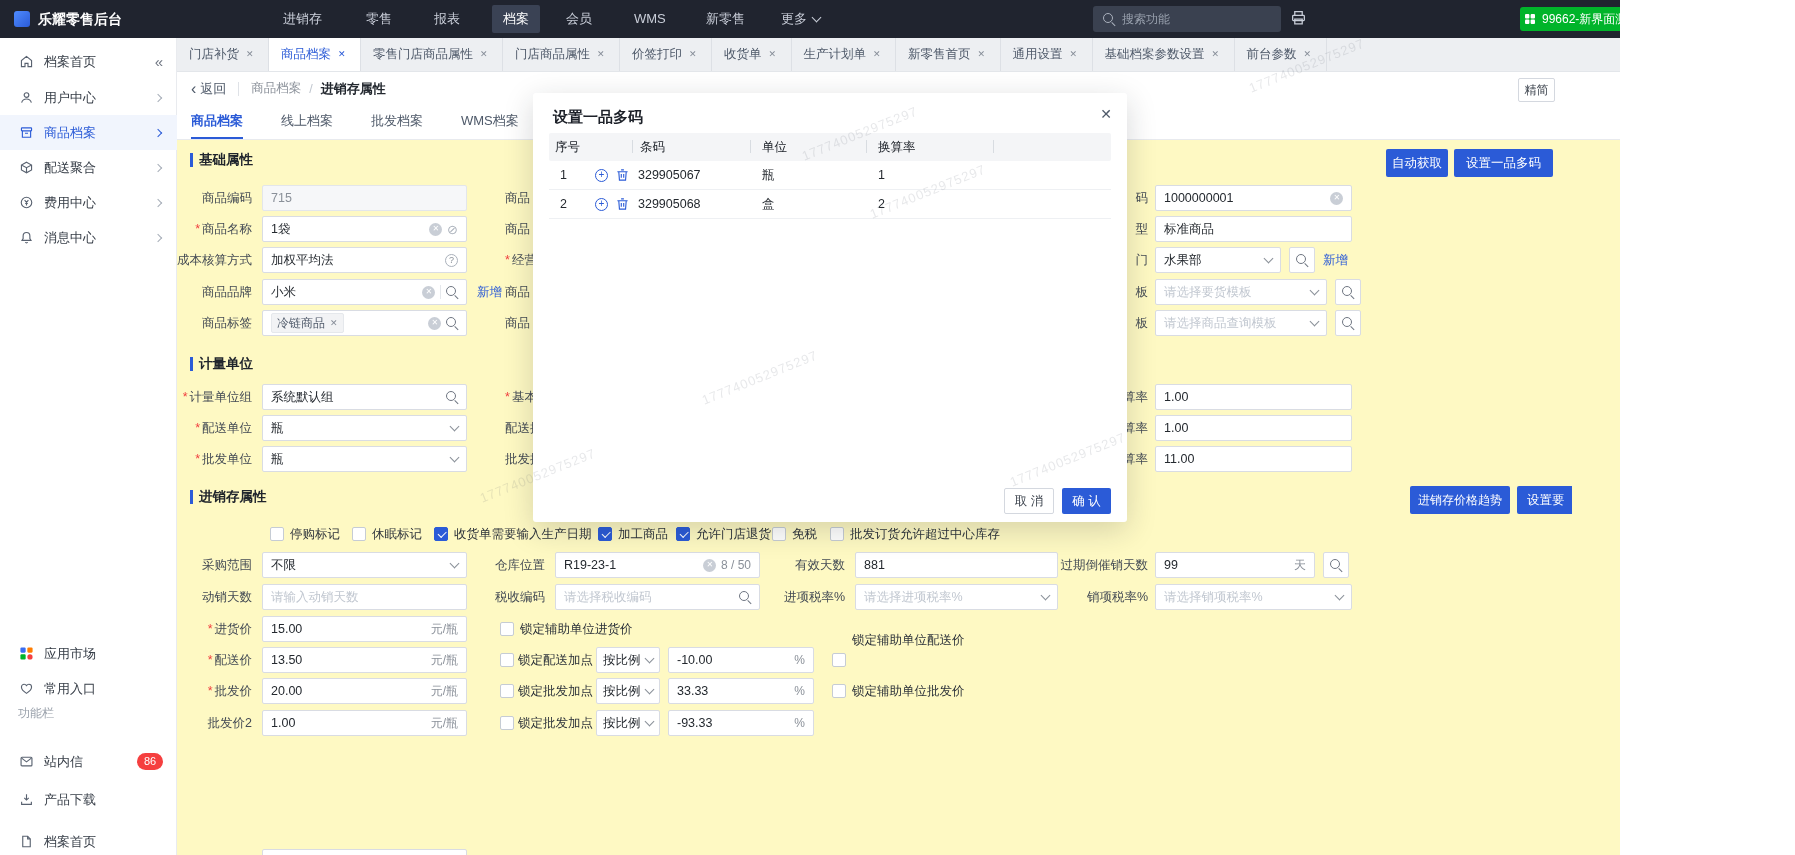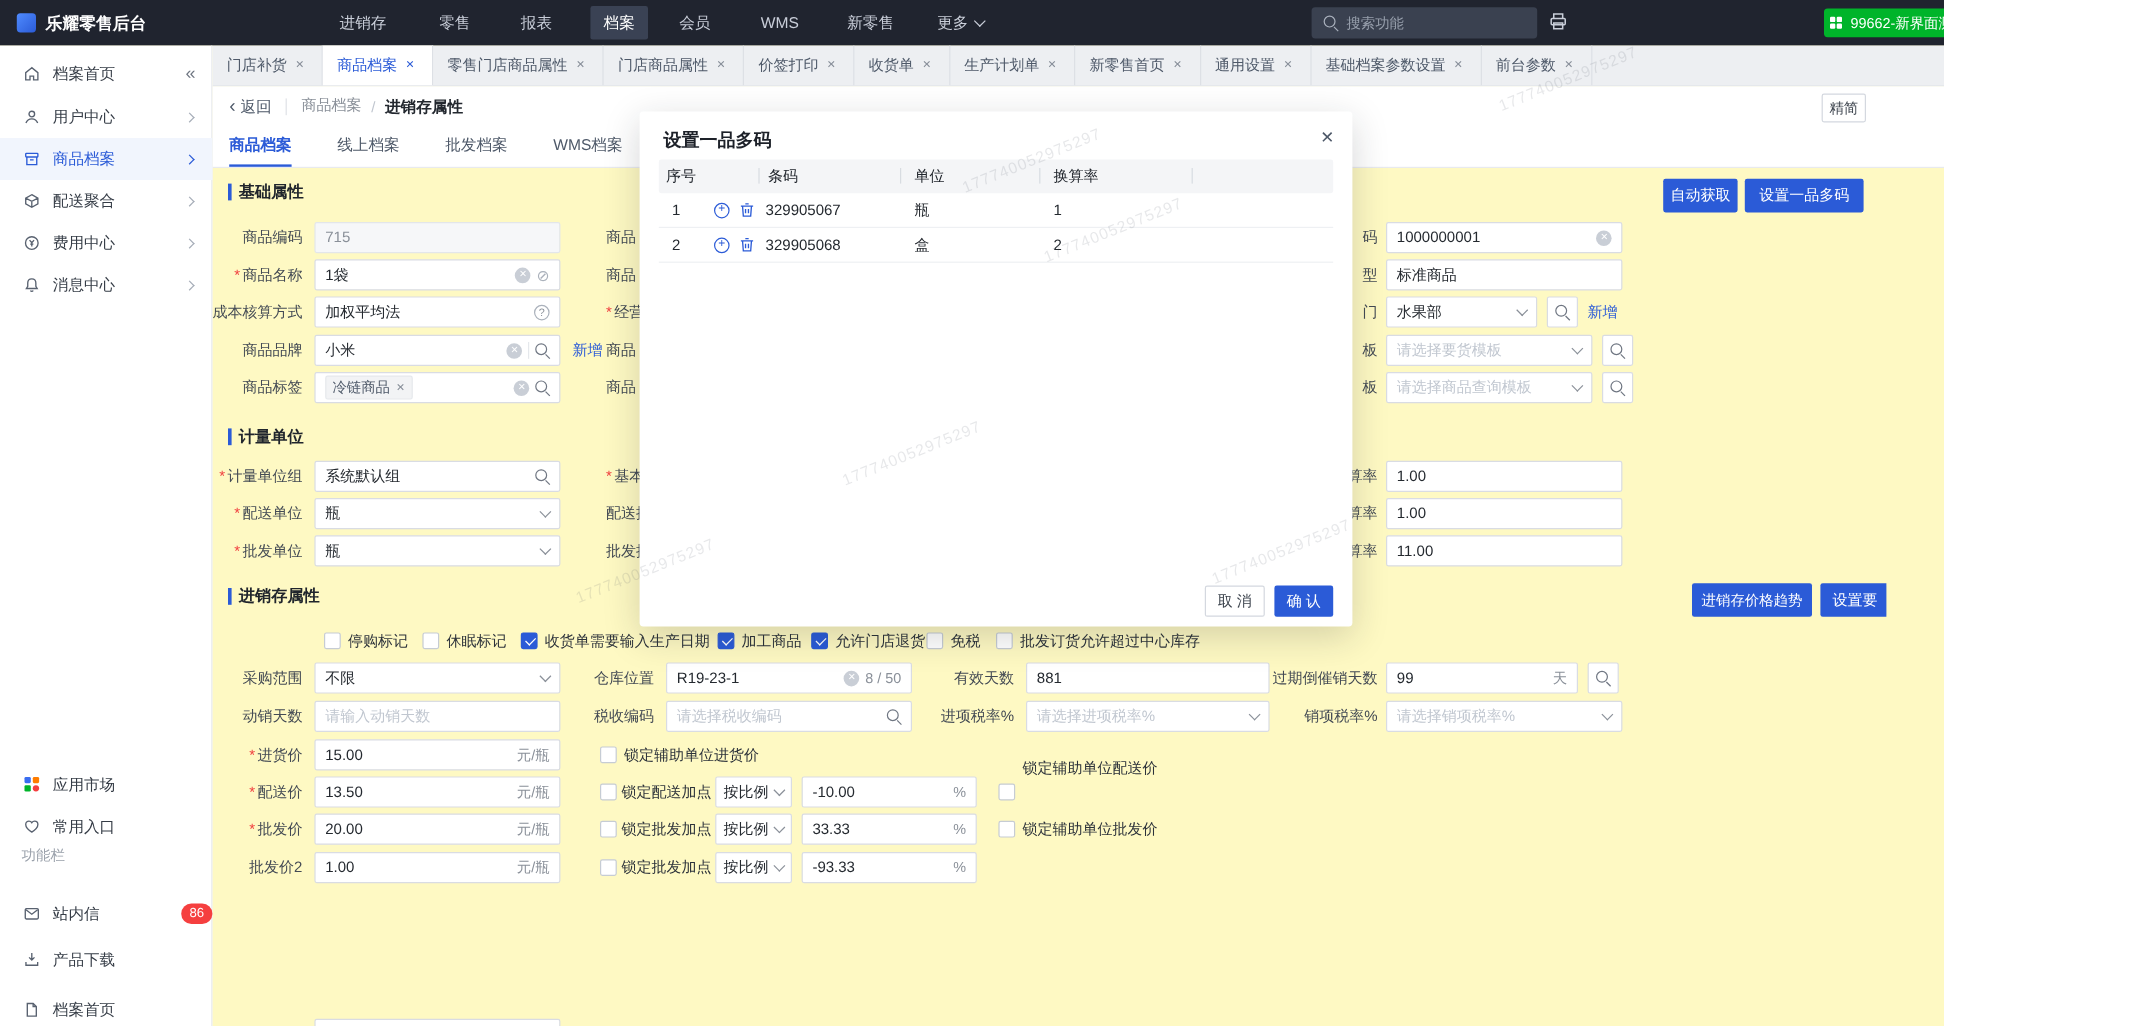--- a/index.html
+++ b/index.html
@@ -36,21 +36,21 @@
 .sidebar{position:absolute;left:0;top:38px;width:177px;height:817px;background:#fff;border-right:1px solid #e9ebef;z-index:10}
 .side-item{position:absolute;left:0;width:177px;height:35px;display:flex;align-items:center;padding-left:18px;font-size:13px;color:#353c46;cursor:pointer}
 .side-item .sicon{width:16px;height:16px;margin-right:10px;color:#596270;display:flex;align-items:center;justify-content:center;flex:none;line-height:0}
 .side-item.active{background:#f1f5fd;color:#2b5bd7}
 .side-item.active .sicon{color:#2b5bd7}
 .sarrow{width:6px;height:6px;border-top:1.3px solid #a6adb8;border-right:1.3px solid #a6adb8;transform:rotate(45deg);margin-left:auto;margin-right:16px;flex:none}
 .side-item.active .sarrow{border-color:#2b5bd7}
 .collapse{margin-left:auto;margin-right:14px;color:#6f7682;font-size:15px;line-height:1;cursor:pointer}
 .collapse::before{content:"«"}
 .sec-label{position:absolute;left:18px;color:#9aa1ab;font-size:12px}
-.sbadge{margin-left:auto;background:#f53f3f;color:#fff;border-radius:9px;height:17px;line-height:17px;min-width:26px;text-align:center;font-size:11px;padding:0 6px;flex:none}
+.sbadge{margin-left:auto;margin-right:14px;background:#f53f3f;color:#fff;border-radius:9px;height:17px;line-height:17px;min-width:26px;text-align:center;font-size:11px;padding:0 6px;flex:none}
 
 .crumbrow{position:absolute;left:177px;top:72px;width:1618px;height:33px;background:#fff;display:flex;align-items:center;padding-left:14px}
 .backch{color:#4e5969;font-size:16px;margin-right:4px;line-height:1}
 .backch::before{content:"‹"}
 .backtxt{color:#4e5969;font-size:13px;cursor:pointer}
 .vdiv{width:1px;height:14px;background:#dfe2e7;margin:0 12px}
 .crumb-muted{color:#8a9099;font-size:12.5px}
 .crumb-sep{color:#c0c6cf;margin:0 8px}
 .crumb-cur{color:#23282f;font-size:13px;font-weight:600}
 .ptabs{position:absolute;left:177px;top:105px;width:1618px;height:35px;background:#fff;border-bottom:1px solid #e8eaee;display:flex;align-items:stretch;gap:38px;padding-left:14px}

